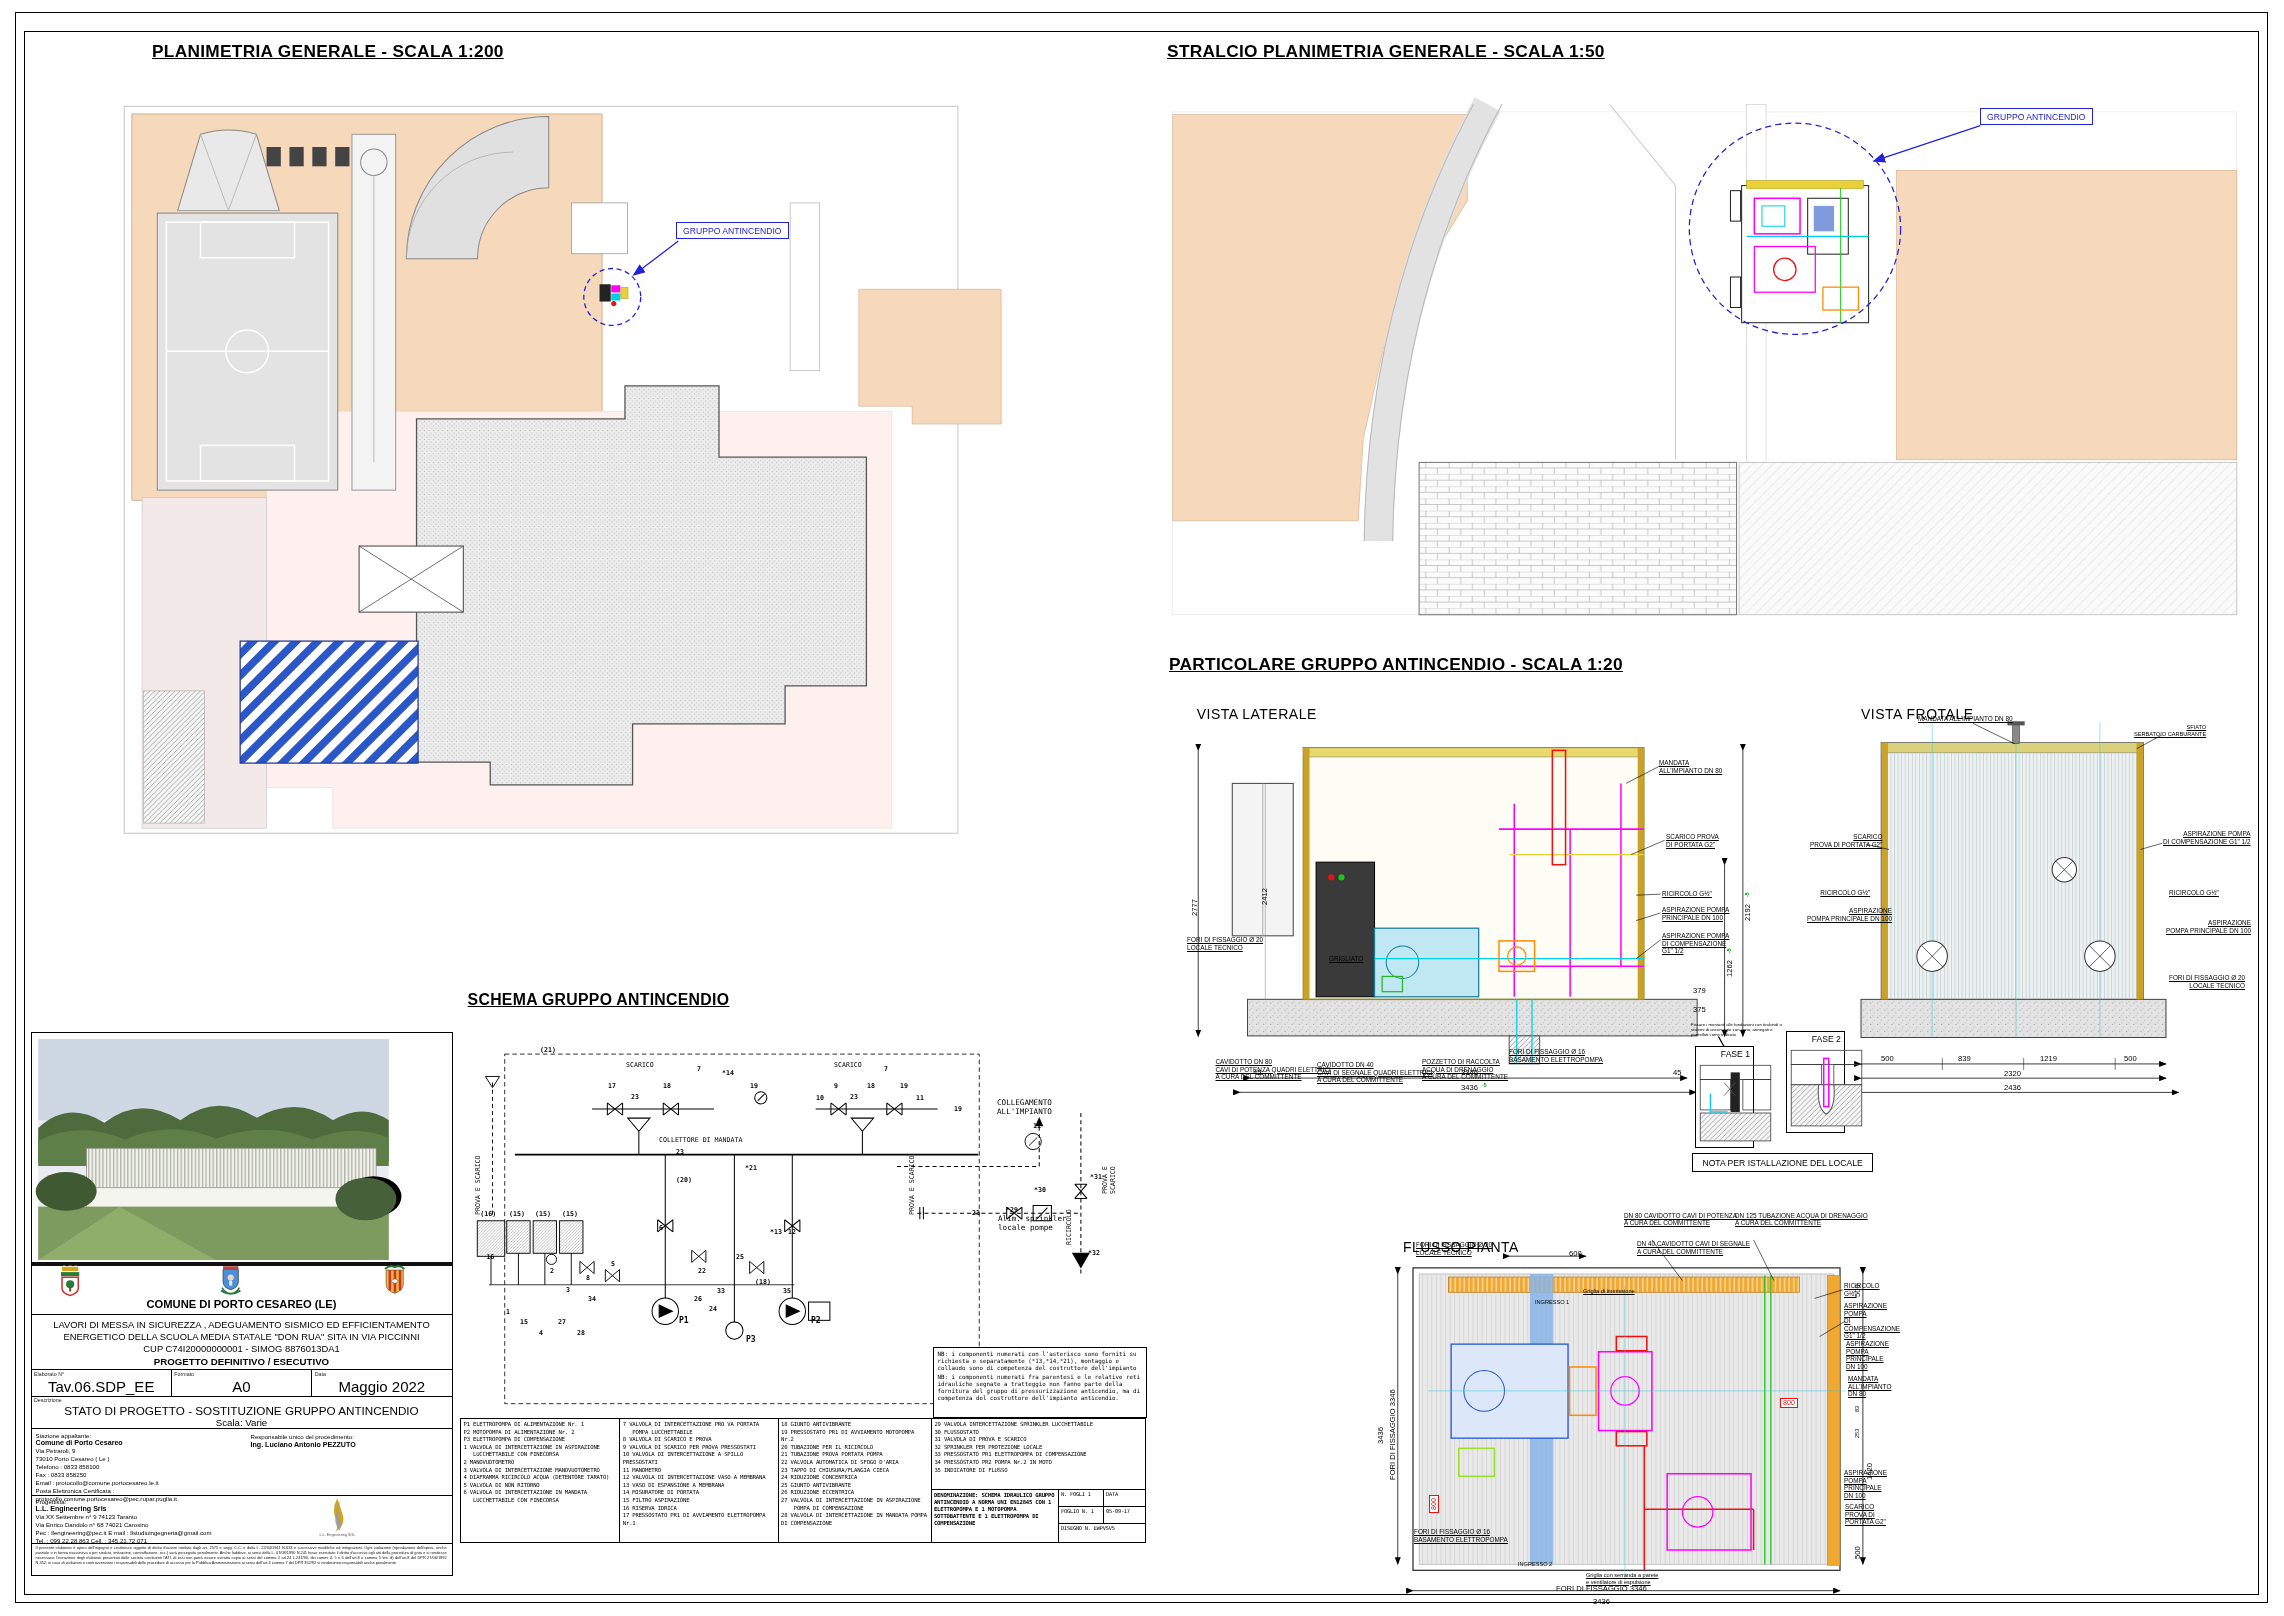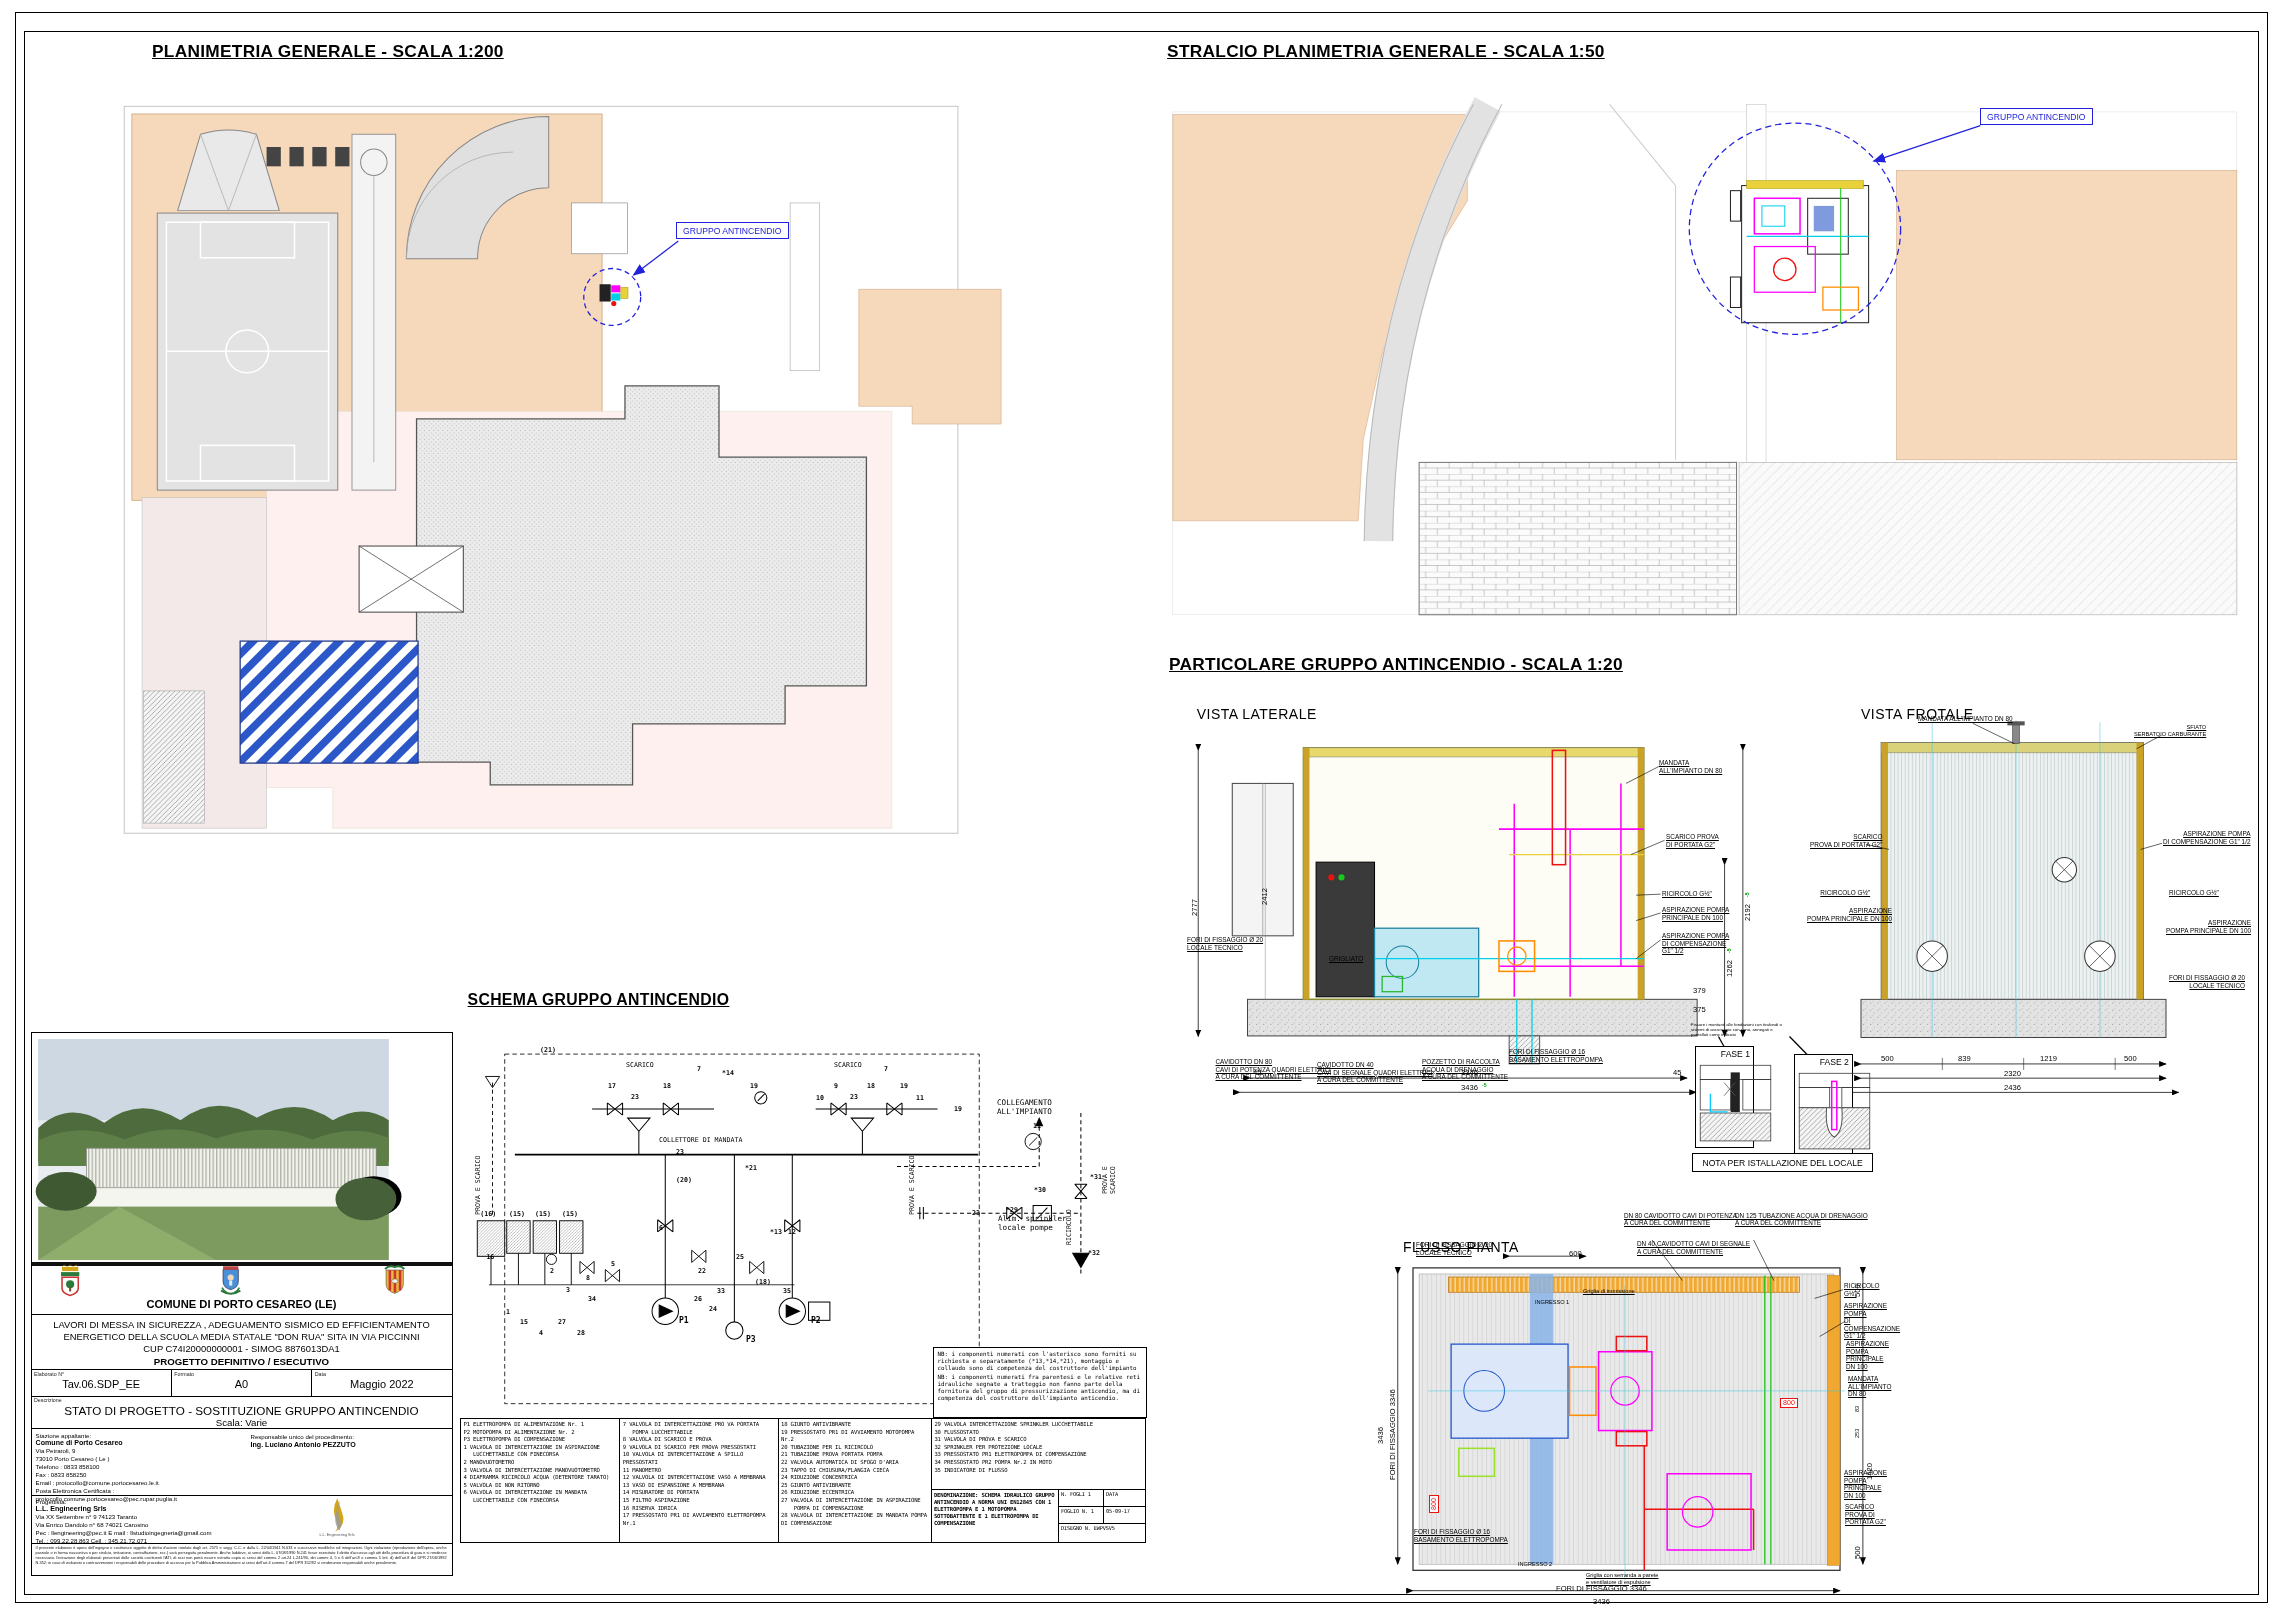--- a/index.html
+++ b/index.html
@@ -43,21 +43,21 @@
   .tb{left:30.5px;top:1032px;width:422px;height:544px;border:1.5px solid #000;background:#fff;box-sizing:border-box;}
   .tb .band{position:absolute;left:0;top:229px;width:100%;height:3.6px;background:#111;}
   .tb-comune{position:absolute;left:0;top:265px;width:100%;text-align:center;font-weight:700;font-size:11.2px;}
   .tb-line{position:absolute;left:0;width:100%;border-top:1.3px solid #000;}
   .tb-proj{position:absolute;left:0;top:286px;width:100%;text-align:center;font-size:9.4px;line-height:1.25;}
   .tb-proj .b{font-weight:700;font-size:9.7px;margin-top:1.5px;}
   .tb-fields{position:absolute;left:0;top:336px;width:100%;height:28px;display:flex;border-top:1.3px solid #000;border-bottom:1.3px solid #000;box-sizing:border-box;}
   .tb-field{flex:1;border-right:1px solid #000;position:relative;}
   .tb-field:last-child{border-right:none;}
   .f-label{position:absolute;left:2.5px;top:1px;font-size:5.3px;color:#222;}
-  .f-value{position:absolute;left:0;top:8.1px;width:100%;text-align:center;font-size:11px;}
+  .f-value{position:absolute;left:0;top:8.1px;width:100%;text-align:center;font-size:15px;}
   .tb-descr{position:absolute;left:0;top:363px;width:100%;height:33px;border-bottom:1.3px solid #000;box-sizing:border-box;}
   .d-value{position:absolute;top:8.1px;width:100%;text-align:center;font-size:11.7px;}
   .d-scala{position:absolute;top:21.4px;width:100%;text-align:center;font-size:9.7px;}
   .tb-staz{position:absolute;left:0;top:397px;width:100%;height:66px;border-bottom:1.3px solid #000;box-sizing:border-box;font-size:6.1px;}
   .tb-prog{position:absolute;left:0;top:463px;width:100%;height:48px;border-bottom:1.3px solid #000;box-sizing:border-box;font-size:6.1px;}
   .blk-label{font-size:6.1px;margin:1.5px 0 0.5px 4.1px;}
   .blk-name{font-weight:700;font-size:7.1px;margin-left:4.1px;}
   .blk-lines{margin-left:4.1px;line-height:1.3;}
   .rup{position:absolute;left:219px;top:1.5px;}
   .tb-fine{position:absolute;left:4.1px;top:512px;width:411px;font-size:3.9px;line-height:1.3;text-align:justify;color:#111;}
@@ -354,21 +354,21 @@
     <svg width="79" height="99" viewBox="0 0 155 195">
       <rect x="8" y="36" width="139" height="28" fill="none" stroke="#333" stroke-width="1.5"></rect>
       <rect x="8" y="64" width="60" height="60" fill="none" stroke="#333" stroke-width="1.5"></rect>
       <rect x="92" y="64" width="55" height="60" fill="none" stroke="#333" stroke-width="1.5"></rect>
       <rect x="68" y="50" width="18" height="78" fill="#222"></rect>
       <rect x="8" y="130" width="139" height="55" fill="url(#pDiag)" stroke="#333" stroke-width="1.5"></rect>
       <polyline points="28,92 28,128 62,128" fill="none" stroke="#0cf" stroke-width="2.5"></polyline>
       <path d="M55,70 L77,96 M77,70 L55,96" stroke="#555" stroke-width="1.5"></path>
     </svg>
   </div>
-  <div class="fase-box" style="left:98px;top:32px;margin-left:8px;">
+  <div class="fase-box" style="left:98px;top:9px;">
     <div class="fase-label">FASE 2</div>
     <svg width="79" height="99" viewBox="0 0 155 195">
       <rect x="8" y="36" width="139" height="28" fill="none" stroke="#333" stroke-width="1.5"></rect>
       <rect x="8" y="64" width="60" height="40" fill="none" stroke="#333" stroke-width="1.5"></rect>
       <rect x="92" y="64" width="55" height="40" fill="none" stroke="#333" stroke-width="1.5"></rect>
       <rect x="8" y="104" width="139" height="81" fill="url(#pDiag)" stroke="#333" stroke-width="1.5"></rect>
       <path d="M62,104 Q58,150 77,162 Q96,150 92,104 Z" fill="#fff" stroke="#555" stroke-width="2"></path>
       <rect x="72" y="52" width="10" height="95" fill="none" stroke="#f0f" stroke-width="3"></rect>
     </svg>
   </div>

